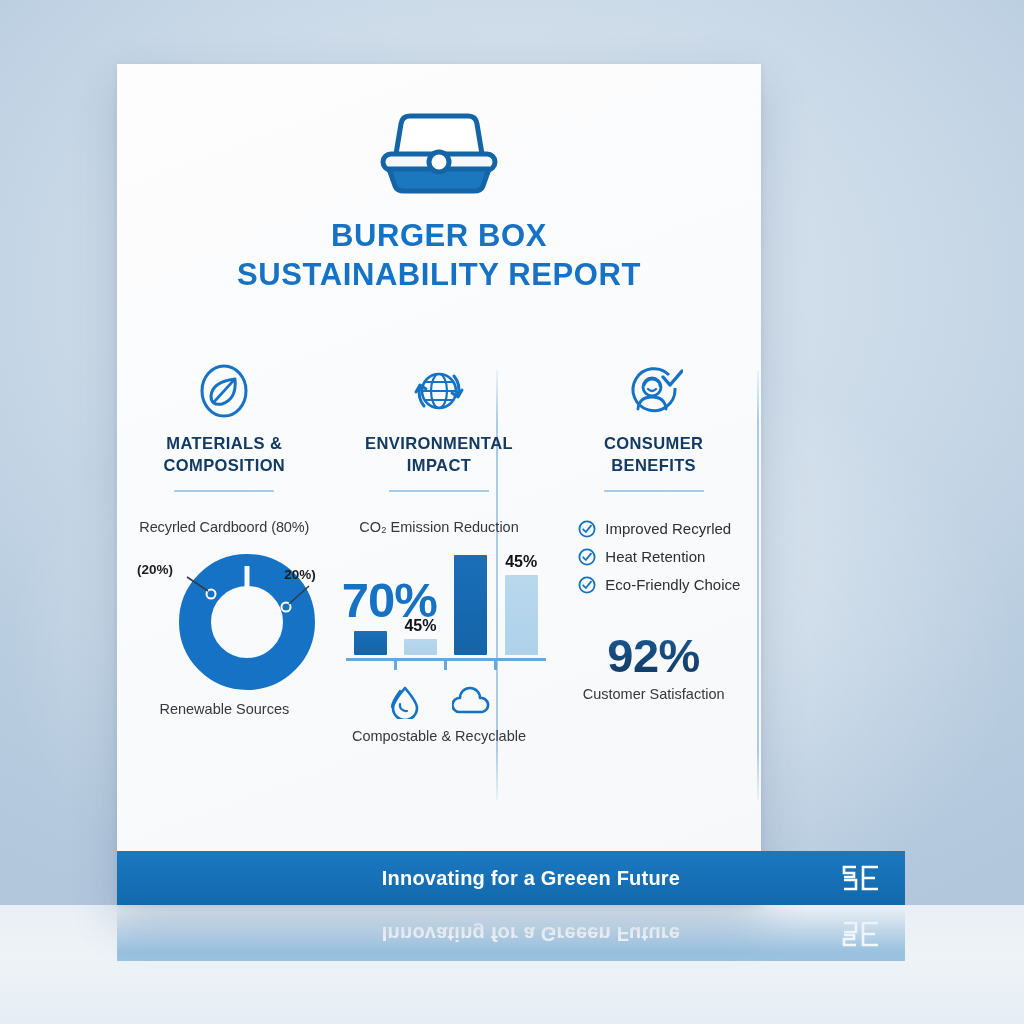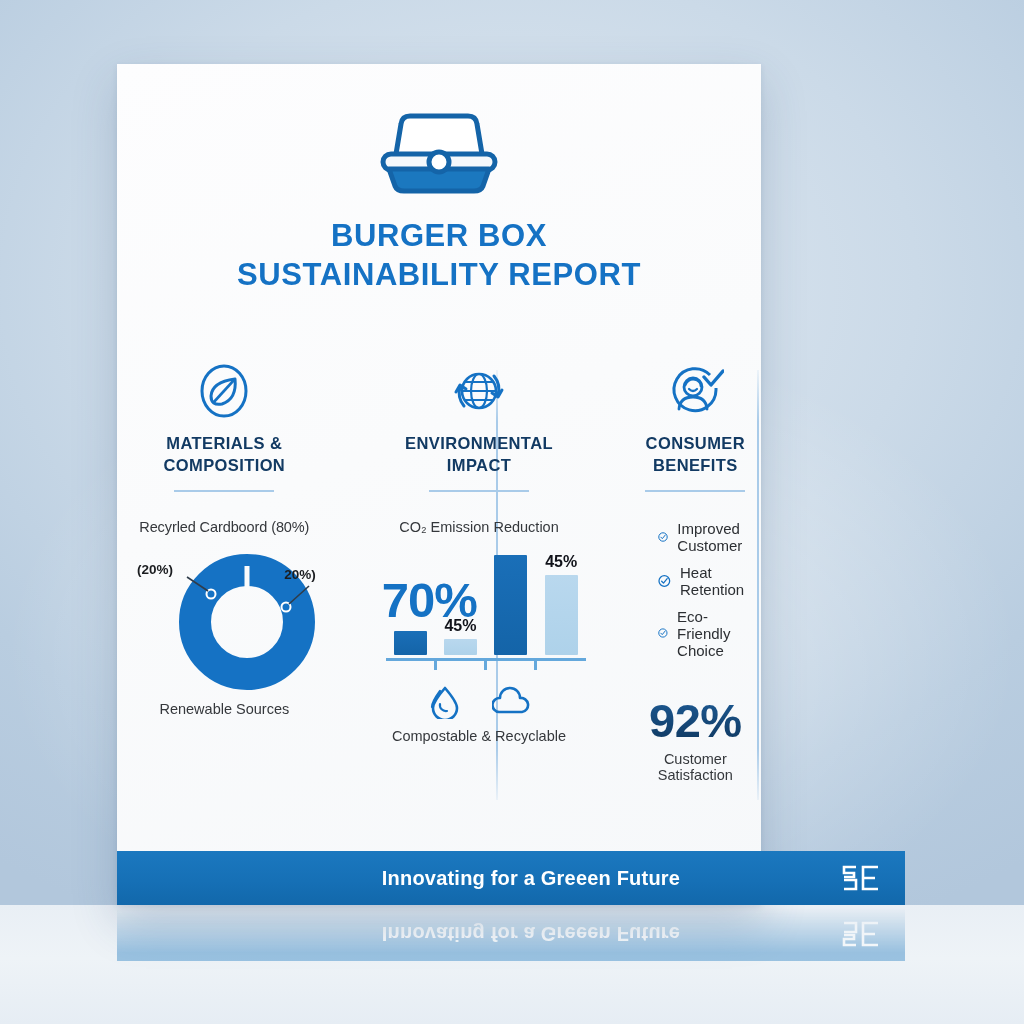--- a/index.html
+++ b/index.html
@@ -46,21 +46,20 @@
     letter-spacing: 0.6px;
     line-height: 1.27;
     text-transform: uppercase;
   }
   .title .l2 { display: block; }
 
   
   .columns {
     position: absolute; left: 0; right: 0; top: 296px;
     display: flex;
-    gap: 40px;
   }
   .col { width: 33.333%; box-sizing: border-box; padding: 0 14px; position: relative; }
   .divider {
     position: absolute; top: 10px; width: 1.6px; height: 430px;
     background: linear-gradient(to bottom, rgba(163,199,231,0.15), #a9cbe9 12%, #a9cbe9 88%, rgba(163,199,231,0.15));
   }
   .divider.d1 { left: 379px; }
   .divider.d2 { left: 640px; }
 
   .col-icon { height: 62px; display: flex; align-items: center; justify-content: center; }
@@ -318,21 +317,21 @@
         <span>BENEFITS</span>
       </div>
       <div class="col-rule"></div>
 
       <div class="benefits">
         <div class="benefit">
           <svg width="18" height="18" viewBox="0 0 18 18">
             <circle cx="9" cy="9" r="7.6" fill="none" stroke="#1572c4" stroke-width="1.8"></circle>
             <path d="M5.2 9.3 L7.8 12 L13 5.6" fill="none" stroke="#1572c4" stroke-width="1.8" stroke-linecap="round" stroke-linejoin="round"></path>
           </svg>
-          <span class="benefit-txt">Improved Customer</span>
+          <span class="benefit-txt">Improved Recyrled</span>
         </div>
         <div class="benefit">
           <svg width="18" height="18" viewBox="0 0 18 18">
             <circle cx="9" cy="9" r="7.6" fill="none" stroke="#1572c4" stroke-width="1.8"></circle>
             <path d="M5.2 9.3 L7.8 12 L13 5.6" fill="none" stroke="#1572c4" stroke-width="1.8" stroke-linecap="round" stroke-linejoin="round"></path>
           </svg>
           <span class="benefit-txt">Heat Retention</span>
         </div>
         <div class="benefit">
           <svg width="18" height="18" viewBox="0 0 18 18">

